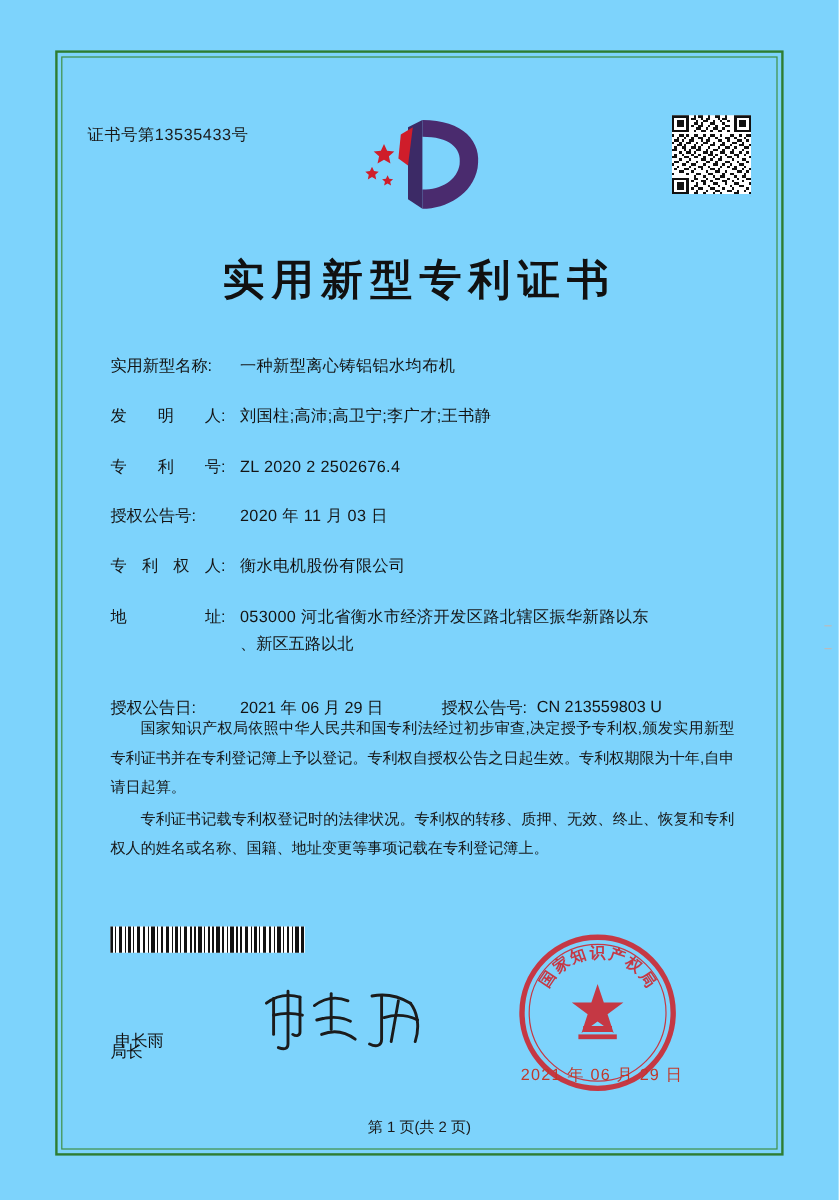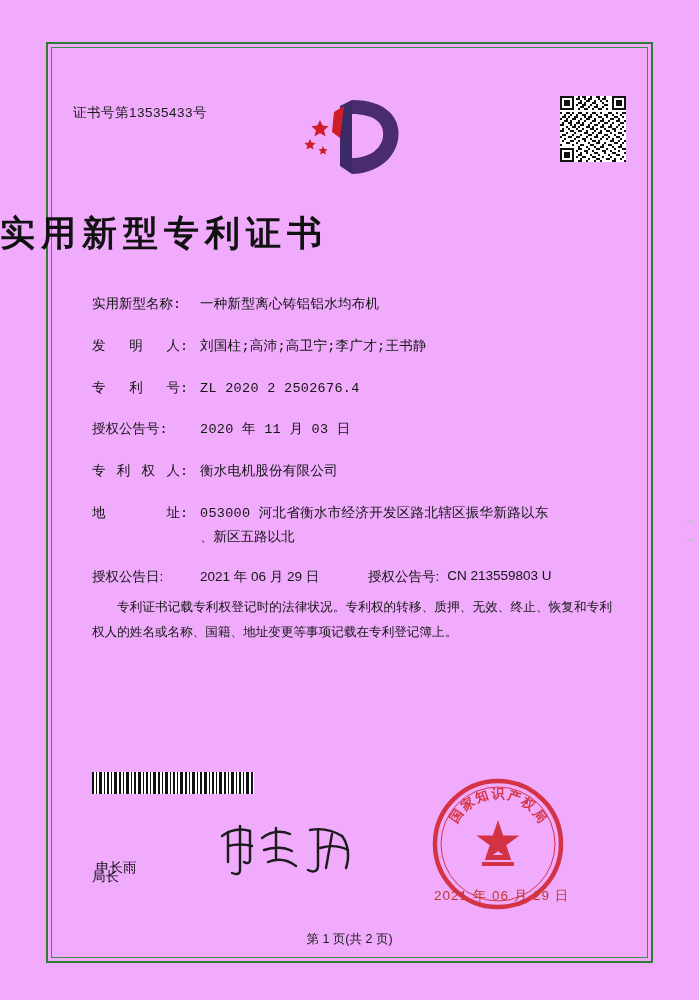--- a/index.html
+++ b/index.html
@@ -13,21 +13,21 @@
     font-family: "Liberation Sans", sans-serif;
     color: #111;
     position: relative;
     overflow: hidden;
   }
 
   .page {
     position: absolute;
     left: 0; top: 0;
     width: 699px; height: 1000px;
-    background: #f0abfc;
+    background: #7dd3fc;
   }
 
   
   .border-outer {
     position: absolute;
     left: 46px; top: 42px;
     width: 607px; height: 921px;
     border: 2px solid #2e7d32;
     box-sizing: border-box;
   }
@@ -62,20 +62,21 @@
     transform: translateX(-50%);
     top: 92px;
     width: 120px; height: 90px;
   }
 
   
   .title {
     position: absolute;
     left: 0; right: 0;
     top: 210px;
+    text-align: center;
     font-family: "DejaVu Sans", sans-serif;
     font-size: 35px;
     font-weight: bold;
     letter-spacing: 6px;
     color: #111;
   }
 
   
   .fields {
     position: absolute;
@@ -83,21 +84,20 @@
     top: 295px;
     width: 520px;
     font-size: 13.5px;
     color: #141414;
   }
   .row {
     display: flex;
     align-items: center;
     margin-bottom: 21.5px;
     line-height: 1.5;
-    font-family: Liberation Mono, monospace;
   }
   .row .lbl {
     width: 108px;
     flex: 0 0 108px;
     white-space: nowrap;
     letter-spacing: 0px;
   }
   .row .lbl.spread {
     display: flex;
     justify-content: space-between;
@@ -105,21 +105,21 @@
     box-sizing: border-box;
     width: 108px;
   }
   .row .val {
     flex: 1;
     letter-spacing: 0.3px;
   }
 
   .addr-second {
     margin-top: 3px;
-    margin-bottom: 21px;
+    margin-bottom: 34px;
     margin-left: 108px;
     font-size: 13.5px;
     line-height: 1.5;
   }
 
   
   .grant-row {
     display: flex;
     align-items: flex-end;
     margin-bottom: 18px;
@@ -551,20 +551,21 @@
       </span>
       <span class="g2">
         <span class="lbl">授权公告号:</span>
         <span class="val">CN 213559803 U</span>
       </span>
     </div>
 
   </div>
 
   <div class="paras">
+    <p>国家知识产权局依照中华人民共和国专利法经过初步审查,决定授予专利权,颁发实用新型专利证书并在专利登记簿上予以登记。专利权自授权公告之日起生效。专利权期限为十年,自申请日起算。</p>
     <p>专利证书记载专利权登记时的法律状况。专利权的转移、质押、无效、终止、恢复和专利权人的姓名或名称、国籍、地址变更等事项记载在专利登记簿上。</p>
   </div>
 
   <div class="barcode">
     <svg width="162" height="22" viewBox="0 0 162 22" shape-rendering="crispEdges">
       <rect width="162" height="22" fill="#ffffff"></rect>
       <g fill="#111">
         <rect x="0" y="0" width="2" height="22"></rect>
           <rect x="4" y="0" width="1" height="22"></rect>
         <rect x="7" y="0" width="3" height="22"></rect>

